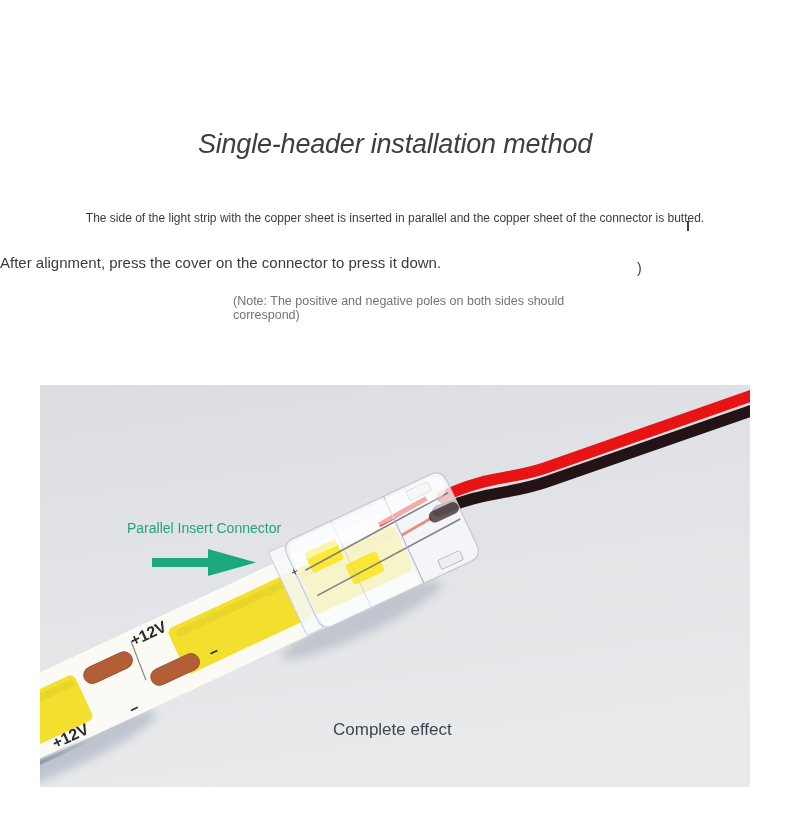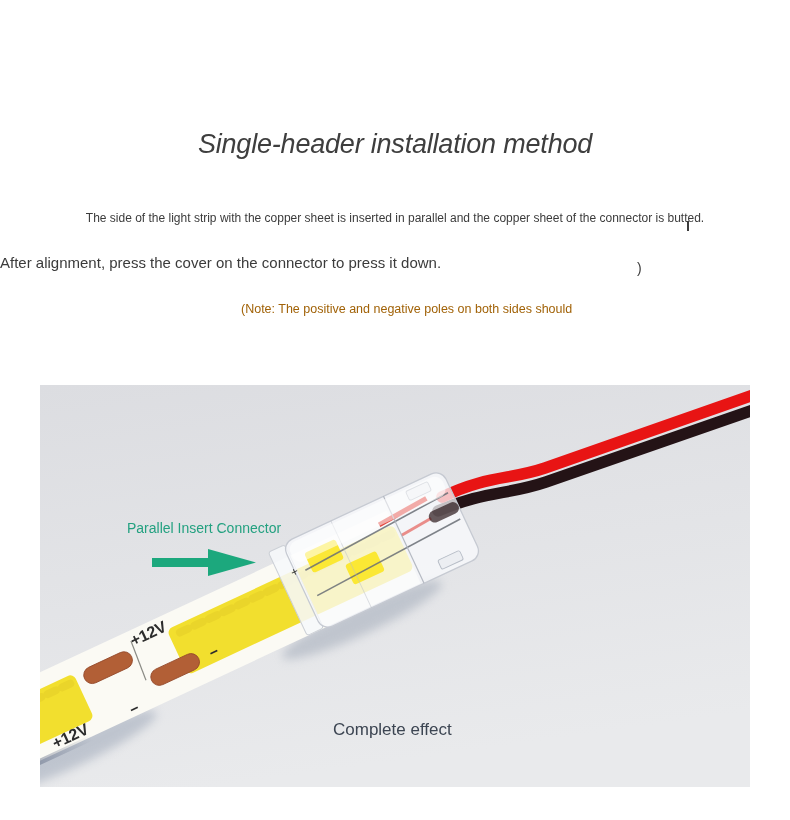--- a/index.html
+++ b/index.html
@@ -31,22 +31,22 @@
       text-align: left; margin: 0;
       font-size: 15px; color: #3b3b3b; white-space: nowrap;
     }
     .paren {
       position: absolute; left: 637px; top: 260px;
       font-size: 14px; color: #3b3b3b;
     }
     .note {
       position: absolute; top: 295px; left: 50%; transform: translateX(-50%);
       width: 360px; box-sizing: border-box; padding-left: 18px;
-      margin: 8px; text-align: left;
-      font-size: 12.5px; line-height: 13.5px; color: #a16207;
+      margin: 0; text-align: left;
+      font-size: 12.5px; line-height: 13.5px; color: #737373;
     }
     .note span { display: block; }
     .photo {
       position: absolute; left: 40px; top: 385px;
       width: 710px; height: 402px; overflow: hidden;
     }
     svg { display: block; }
     text { font-family: "Liberation Sans", sans-serif; }
   </style>
 </head>
@@ -57,20 +57,21 @@
   <h1 class="title">Single-header installation method</h1>
 
   <p class="line1">The side of the light strip with the copper sheet is inserted in parallel and the copper sheet of the connector is butted.</p>
   <span class="tick"></span>
 
   <p class="line2">After alignment, press the cover on the connector to press it down.</p>
   <span class="paren">)</span>
 
   <p class="note">
     <span>(Note: The positive and negative poles on both sides should</span>
+    <span>correspond)</span>
   </p>
 
   <div class="photo">
     <svg width="710" height="402" viewBox="0 0 710 402">
       <defs>
         <linearGradient id="bgG" x1="0" y1="0" x2="0.25" y2="1">
           <stop offset="0" stop-color="#dcdde1"></stop>
           <stop offset="1" stop-color="#e9eaec"></stop>
         </linearGradient>
         <linearGradient id="edgeG" x1="0" y1="0" x2="1" y2="0">

